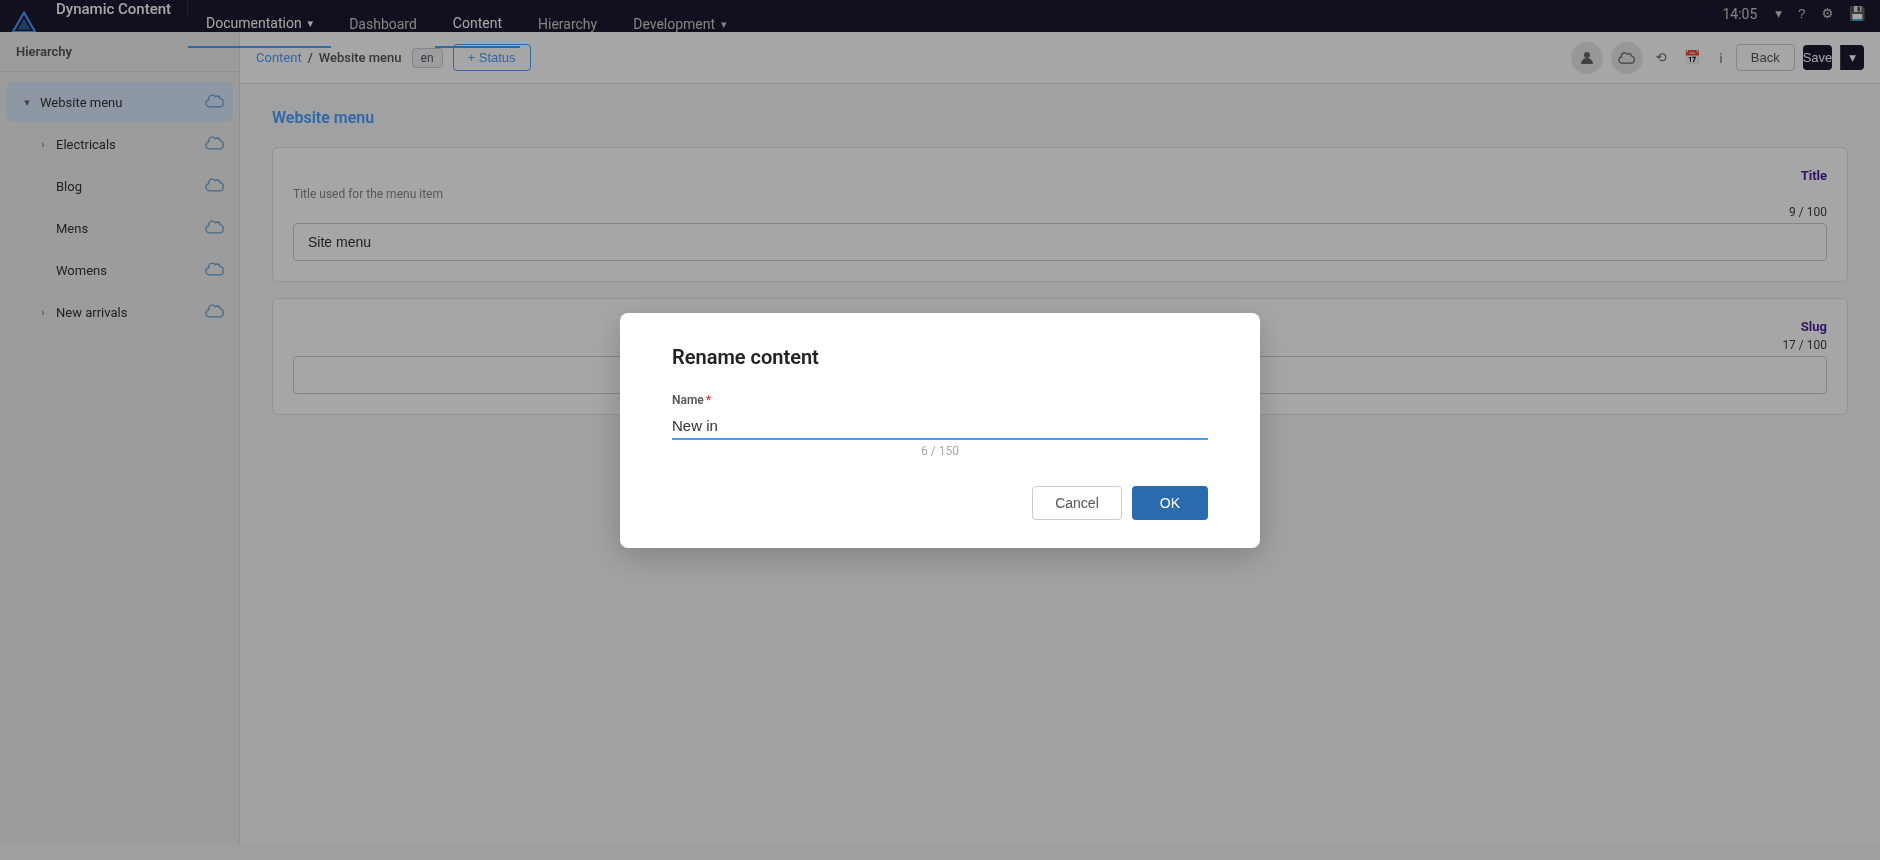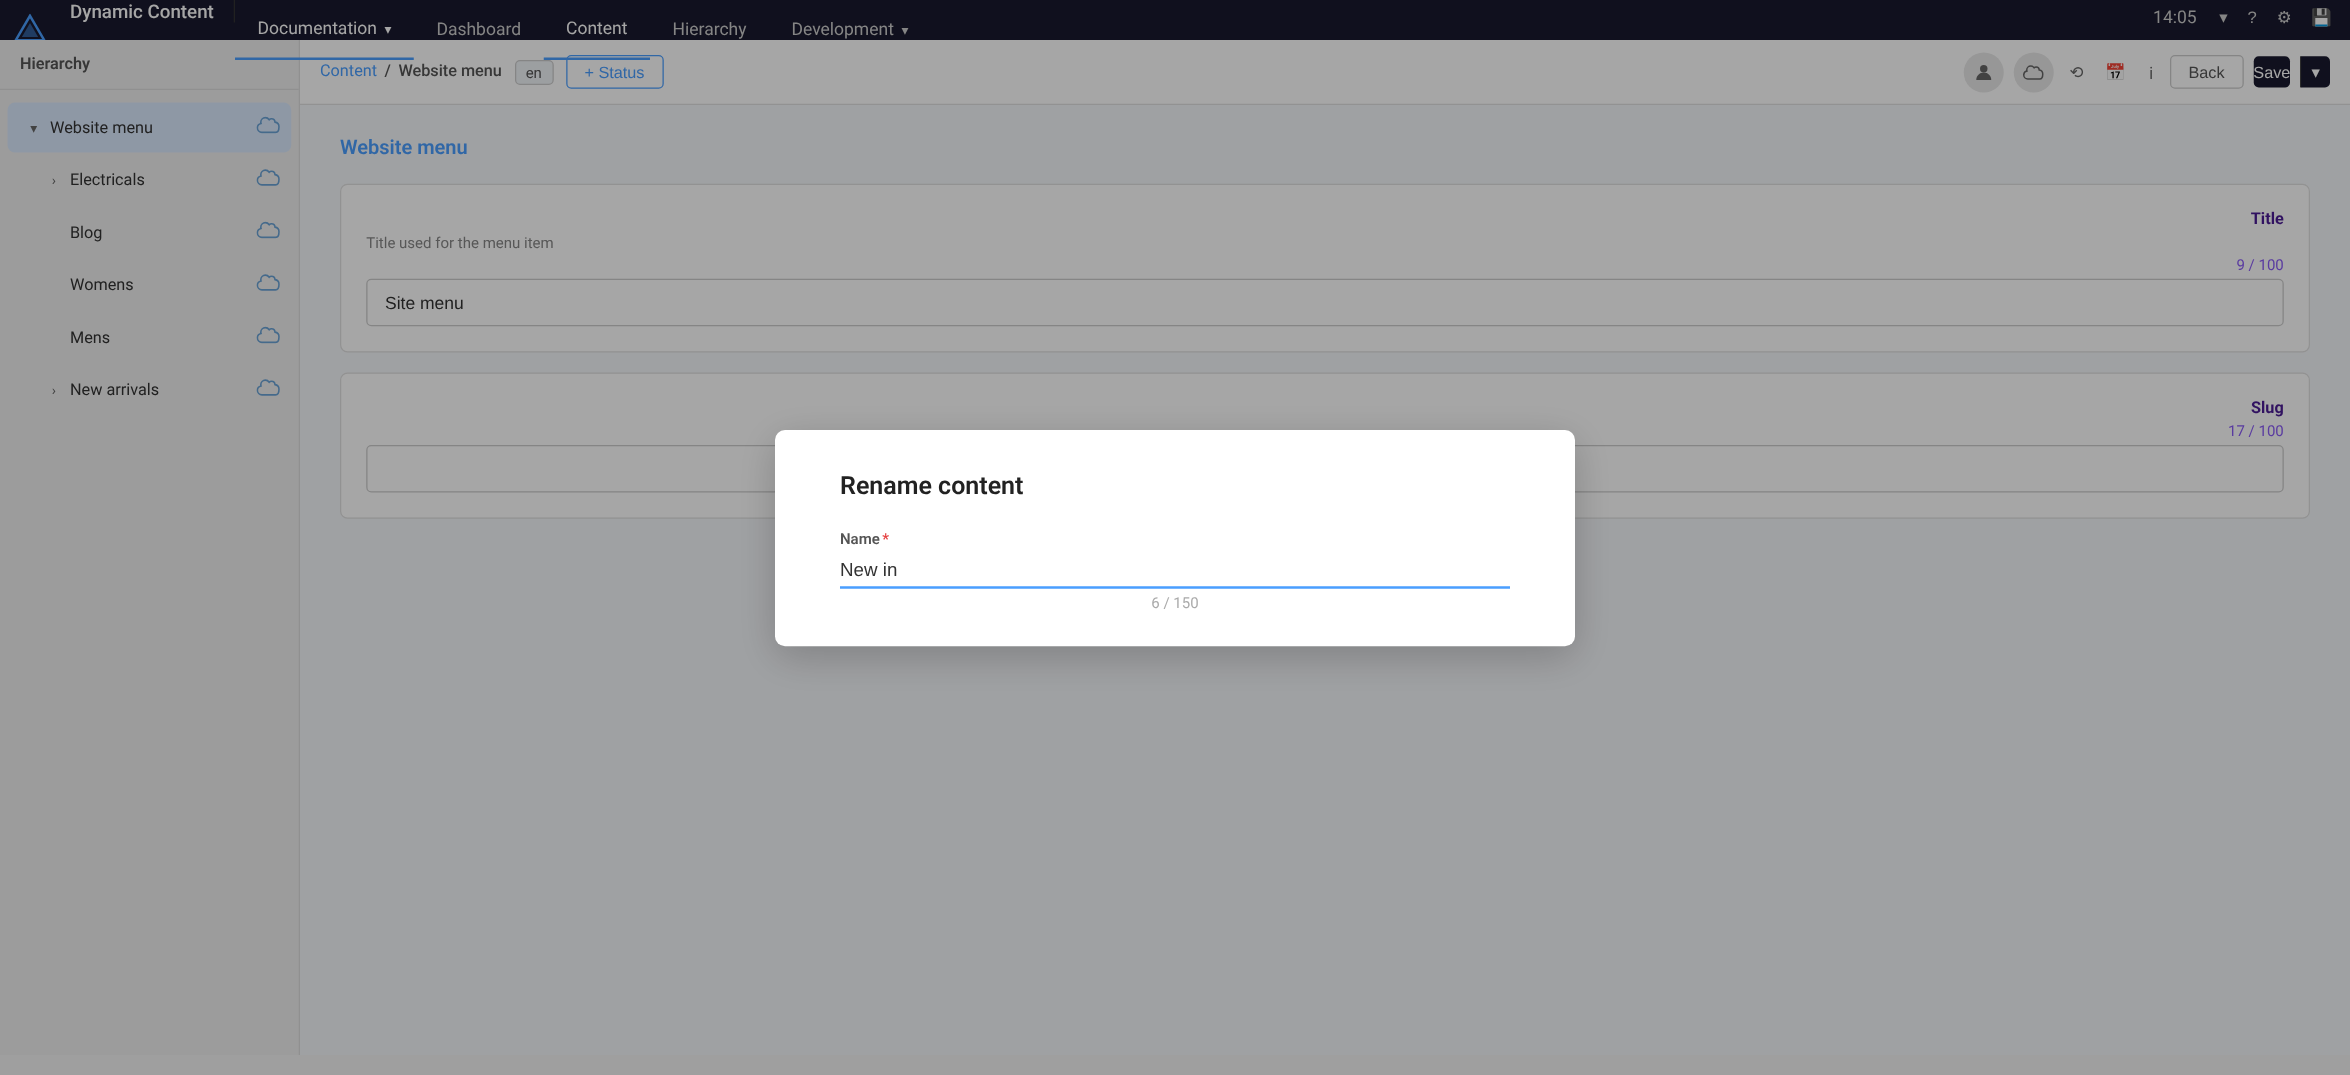--- a/index.html
+++ b/index.html
@@ -65,21 +65,21 @@
     .back-btn { background: none; border: 1px solid #ccc; border-radius: 4px; padding: 5px 14px; color: #555; font-size: 13px; cursor: pointer; }
     .save-btn { background: #1a1a2e; color: #fff; border: none; border-radius: 4px; padding: 5px 0; font-size: 13px; cursor: pointer; }
     .save-dropdown { background: #1a1a2e; color: #fff; border: none; border-left: 1px solid #444; border-radius: 0 4px 4px 0; padding: 5px 8px; cursor: pointer; }
 
     
     .form-area { flex: 1; padding: 24px 32px; overflow-y: auto; }
     .form-page-title { font-size: 16px; font-weight: 600; color: #4a9eff; margin-bottom: 20px; }
     .form-section { background: #fff; border-radius: 6px; border: 1px solid #e0e0e0; padding: 20px; margin-bottom: 16px; }
     .field-label { font-size: 13px; font-weight: 700; color: #4c1d95; margin-bottom: 4px; text-align: right; }
     .field-desc { font-size: 12px; color: #888; margin-bottom: 4px; }
-    .field-count { font-size: 12px; color: #8b5cf6; text-align: right; margin-bottom: 4px; }
+    .field-count { font-size: 12px; color: #404040; text-align: right; margin-bottom: 4px; }
     .field-input { width: 100%; border: 1px solid #ccc; border-radius: 4px; padding: 10px 14px; font-size: 14px; color: #333; background: #fff; }
 
     
     .overlay {
       position: fixed; inset: 0;
       background: rgba(0,0,0,0.35);
       display: flex; align-items: center; justify-content: center;
       z-index: 100;
     }
     .dialog {
@@ -173,31 +173,31 @@
         <span class="tree-label">Blog</span>
         <span class="cloud-icon">
           <svg class="cloud-svg" viewBox="0 0 22 15" fill="none">
               <path d="M17 14H5C2.8 14 1 12.2 1 10C1 8.1 2.4 6.5 4.2 6.1C4.1 5.8 4 5.4 4 5C4 2.8 5.8 1 8 1C9.4 1 10.6 1.7 11.4 2.8C11.9 2.3 12.6 2 13.4 2C15.1 2 16.4 3.3 16.5 5C18.5 5.3 20 7 20 9C20 11.8 18.8 14 17 14Z" stroke="#6ba3d6" stroke-width="1.4" fill="none"></path>
             </svg>
         </span>
       </div>
 
       <div class="tree-item tree-item-indent">
         <span class="tree-chevron"></span>
+        <span class="tree-label">Mens</span>
+        <span class="cloud-icon">
+          <svg class="cloud-svg" viewBox="0 0 22 15" fill="none">
+              <path d="M17 14H5C2.8 14 1 12.2 1 10C1 8.1 2.4 6.5 4.2 6.1C4.1 5.8 4 5.4 4 5C4 2.8 5.8 1 8 1C9.4 1 10.6 1.7 11.4 2.8C11.9 2.3 12.6 2 13.4 2C15.1 2 16.4 3.3 16.5 5C18.5 5.3 20 7 20 9C20 11.8 18.8 14 17 14Z" stroke="#6ba3d6" stroke-width="1.4" fill="none"></path>
+            </svg>
+        </span>
+      </div>
+
+      <div class="tree-item tree-item-indent">
+        <span class="tree-chevron"></span>
         <span class="tree-label">Womens</span>
-        <span class="cloud-icon">
-          <svg class="cloud-svg" viewBox="0 0 22 15" fill="none">
-              <path d="M17 14H5C2.8 14 1 12.2 1 10C1 8.1 2.4 6.5 4.2 6.1C4.1 5.8 4 5.4 4 5C4 2.8 5.8 1 8 1C9.4 1 10.6 1.7 11.4 2.8C11.9 2.3 12.6 2 13.4 2C15.1 2 16.4 3.3 16.5 5C18.5 5.3 20 7 20 9C20 11.8 18.8 14 17 14Z" stroke="#6ba3d6" stroke-width="1.4" fill="none"></path>
-            </svg>
-        </span>
-      </div>
-
-      <div class="tree-item tree-item-indent">
-        <span class="tree-chevron"></span>
-        <span class="tree-label">Mens</span>
         <span class="cloud-icon">
           <svg class="cloud-svg" viewBox="0 0 22 15" fill="none">
               <path d="M17 14H5C2.8 14 1 12.2 1 10C1 8.1 2.4 6.5 4.2 6.1C4.1 5.8 4 5.4 4 5C4 2.8 5.8 1 8 1C9.4 1 10.6 1.7 11.4 2.8C11.9 2.3 12.6 2 13.4 2C15.1 2 16.4 3.3 16.5 5C18.5 5.3 20 7 20 9C20 11.8 18.8 14 17 14Z" stroke="#6ba3d6" stroke-width="1.4" fill="none"></path>
             </svg>
         </span>
       </div>
 
       <div class="tree-item tree-item-indent">
         <span class="tree-chevron">›</span>
         <span class="tree-label">New arrivals</span>
@@ -263,14 +263,18 @@
 </div>
 
 <div class="overlay">
   <div class="dialog">
     <div class="dialog-title">Rename content</div>
     <div class="dialog-field-label">
       <span>Name</span><span class="required-star">*</span>
     </div>
     <input class="dialog-input" type="text" value="New in" style="">
     <div class="dialog-count">6 / 150</div>
+    <div class="dialog-actions">
+      <button class="cancel-btn">Cancel</button>
+      <button class="ok-btn">OK</button>
+    </div>
   </div>
 </div>
 
 </body></html>

